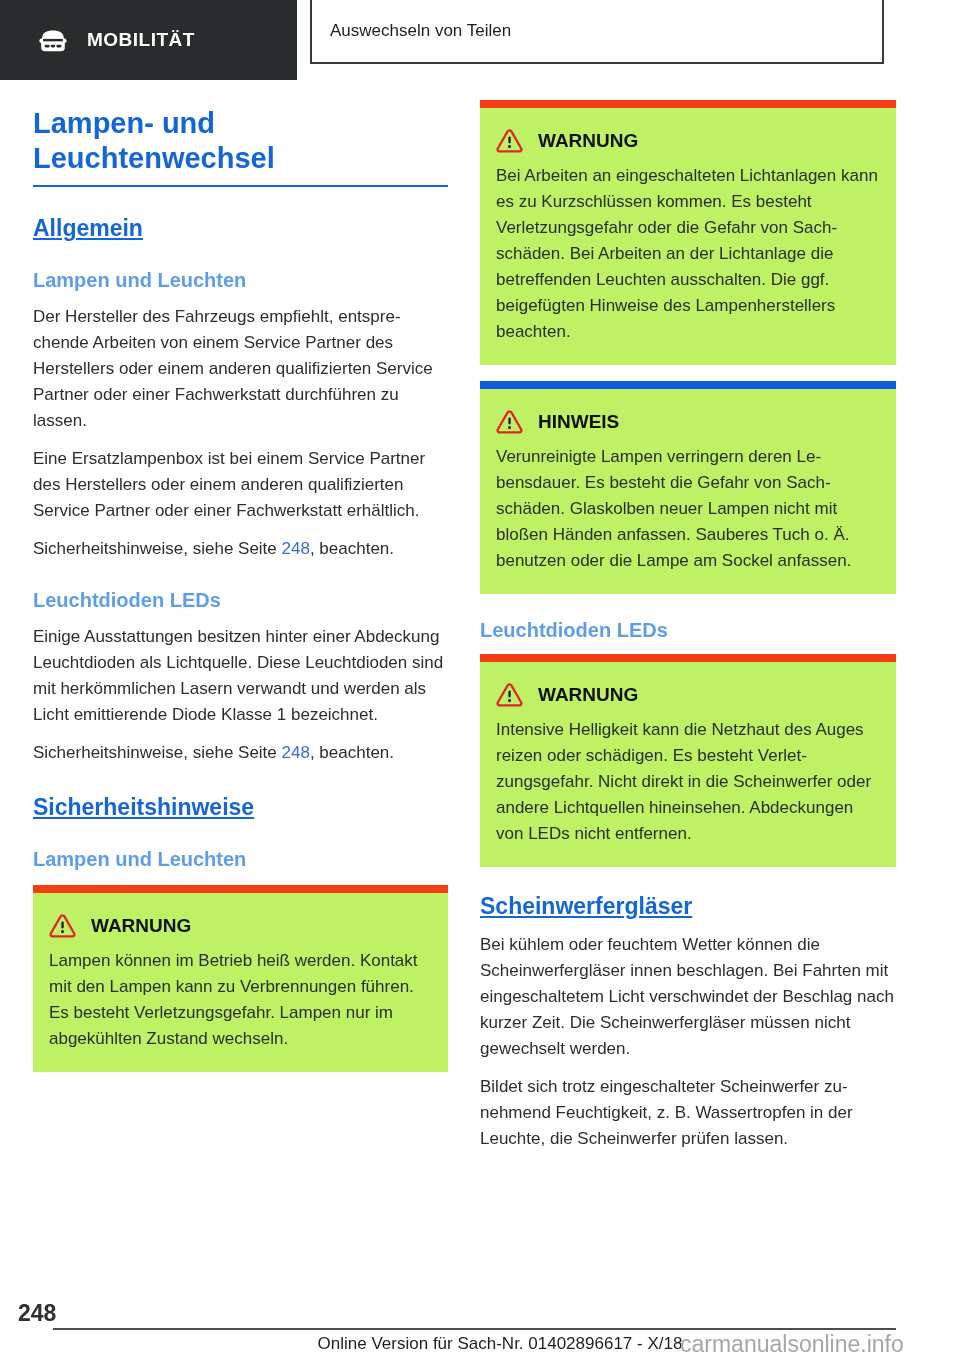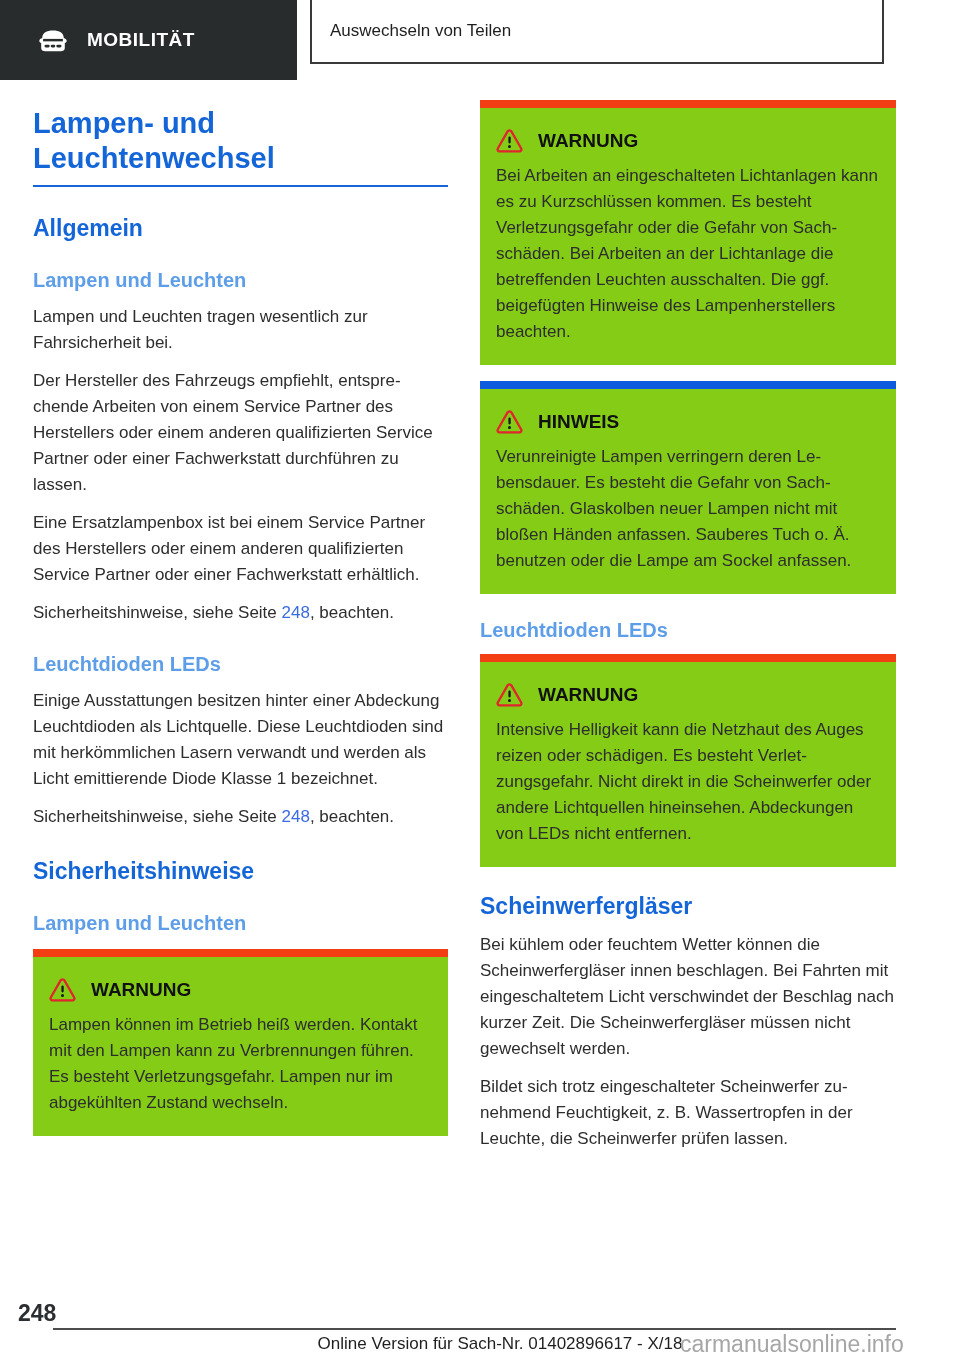--- a/index.html
+++ b/index.html
@@ -20,29 +20,29 @@
     display:flex;align-items:center;padding-left:18px;font-size:17px;color:#1f1f1f;
   }
   
   .col{position:absolute;top:100px;}
   .col-left{left:33px;width:415px;}
   .col-right{left:480px;width:416px;}
   .page-title{
     margin:6px 0 0;color:#1465d8;font-size:29px;line-height:35px;font-weight:bold;
   }
   .title-rule{border:none;border-top:2px solid #1465d8;margin:9px 0 0;}
-  h2{color:#1465d8;font-size:23px;line-height:27px;font-weight:bold;margin:28px 0 0;}
+  h2{color:#1465d8;font-size:23px;line-height:27px;font-weight:bold;margin:28px 0 0;text-decoration:underline;}
   h3{color:#5e9ee8;font-size:20px;line-height:24px;font-weight:bold;margin:26px 0 0;}
   p{font-size:17px;line-height:26px;margin:12px 0 0;}
   .ref-link{color:#3b6be0;cursor:pointer;}
   
   .notice{margin-top:14px;}
   .notice .bar{height:8px;background:#f23e12;}
   .notice.blue .bar{background:#0d5ce0;}
-  .notice .box{background:#84cc16;padding:15px 16px 20px 16px;}
+  .notice .box{background:#bef264;padding:15px 16px 20px 16px;}
   .notice-head{display:flex;align-items:center;margin-top:6px;}
   .tri{display:inline-flex;margin-right:15px;}
   .notice-label{font-size:19px;font-weight:bold;color:#111111;}
   .notice .box p{margin-top:10px;}
   .mt0{margin-top:0;}
   
   .page-number{position:absolute;left:18px;top:1300px;font-size:23px;font-weight:bold;color:#2b2f31;}
   .footer-rule{position:absolute;left:53px;top:1328px;width:843px;border:none;border-top:2px solid #4d4d4d;margin:0;}
   .footer-version{position:absolute;left:0;top:1334px;width:960px;text-align:center;font-size:17px;color:#1f1f1f;padding-left:20px;}
   .watermark{position:absolute;left:680px;top:1331px;font-size:23px;color:#a6a6a6;white-space:nowrap;}
@@ -66,21 +66,20 @@
   <span>Auswechseln von Teilen</span>
 </div>
 
 <div class="col col-left">
   <h1 class="page-title">Lampen- und Leuchtenwechsel</h1>
   <hr class="title-rule">
 
   <h2>Allgemein</h2>
 
   <h3>Lampen und Leuchten</h3>
-  <p>Lampen und Leuchten tragen wesentlich zur Fahrsicherheit bei.</p>
   <p>Der Hersteller des Fahrzeugs empfiehlt, entspre­chende Arbeiten von einem Service Partner des Herstellers oder einem anderen qualifizierten Service Partner oder einer Fachwerkstatt durch­führen zu lassen.</p>
   <p>Eine Ersatzlampenbox ist bei einem Service Part­ner des Herstellers oder einem anderen qualifi­zierten Service Partner oder einer Fachwerkstatt erhältlich.</p>
   <p><span>Sicherheitshinweise, siehe Seite </span><span class="ref-link">248</span><span>, beachten.</span></p>
 
   <h3>Leuchtdioden LEDs</h3>
   <p>Einige Ausstattungen besitzen hinter einer Ab­deckung Leuchtdioden als Lichtquelle. Diese Leuchtdioden sind mit herkömmlichen Lasern verwandt und werden als Licht emittierende Di­ode Klasse 1 bezeichnet.</p>
   <p><span>Sicherheitshinweise, siehe Seite </span><span class="ref-link">248</span><span>, beachten.</span></p>
 
   <h2>Sicherheitshinweise</h2>
 

